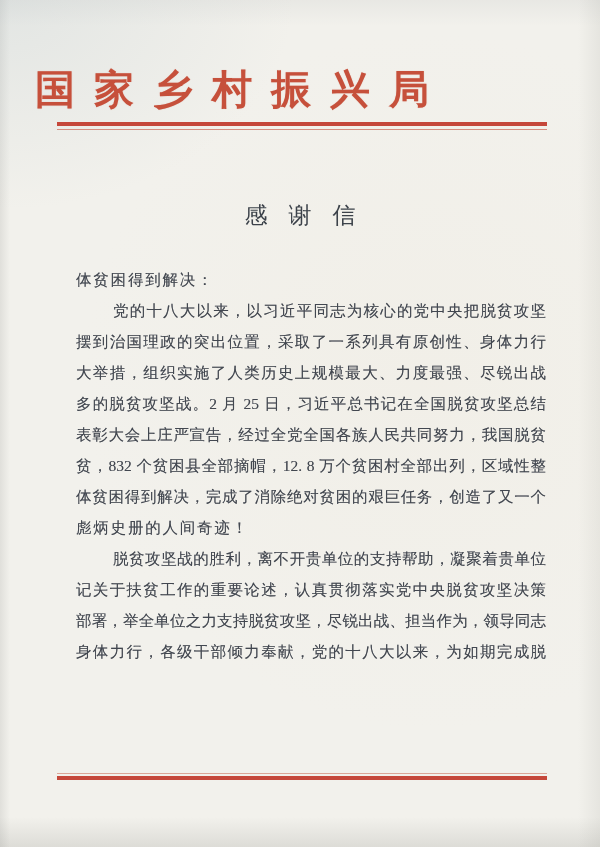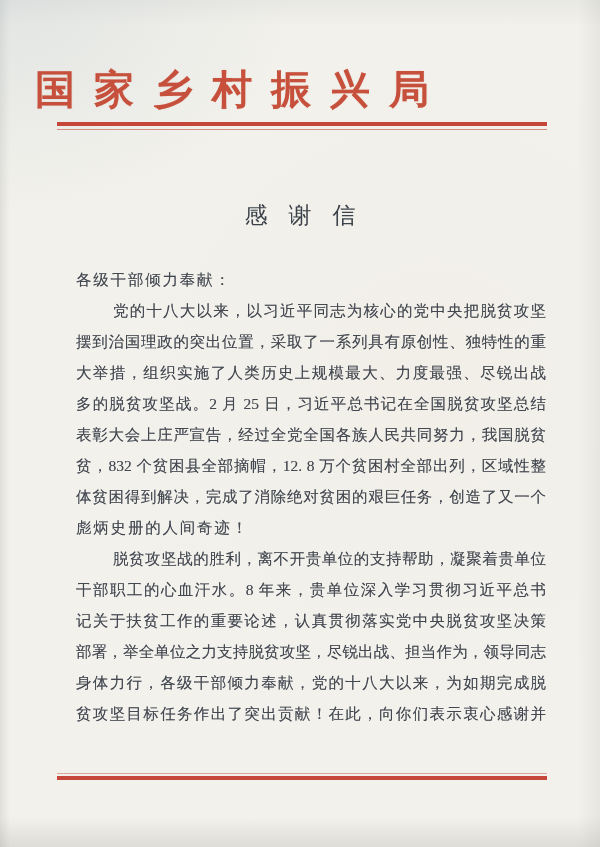--- a/index.html
+++ b/index.html
@@ -76,35 +76,33 @@
 <div class="page">
 
   <div class="agency">国家乡村振兴局</div>
 
   <div class="rule rule-top-thick"></div>
   <div class="rule rule-top-thin"></div>
 
   <div class="letter-title">感谢信</div>
 
   <div class="body-text">
-    <div class="line">各级干部倾力奉献：</div>
+    <div class="line">体贫困得到解决：</div>
     <div>
         <div class="line indent fill">党的十八大以来，以习近平同志为核心的党中央把脱贫攻坚</div>
-        <div class="line fill">摆到治国理政的突出位置，采取了一系列具有原创性、独特性的重</div>
+        <div class="line fill">摆到治国理政的突出位置，采取了一系列具有原创性、身体力行</div>
         <div class="line fill">大举措，组织实施了人类历史上规模最大、力度最强、尽锐出战</div>
         <div class="line fill">多的脱贫攻坚战。2 月 25 日，习近平总书记在全国脱贫攻坚总结</div>
         <div class="line fill">表彰大会上庄严宣告，经过全党全国各族人民共同努力，我国脱贫</div>
         <div class="line fill">贫，832 个贫困县全部摘帽，12. 8 万个贫困村全部出列，区域性整</div>
         <div class="line fill">体贫困得到解决，完成了消除绝对贫困的艰巨任务，创造了又一个</div>
         <div class="line">彪炳史册的人间奇迹！</div>
         <div class="line indent fill">脱贫攻坚战的胜利，离不开贵单位的支持帮助，凝聚着贵单位</div>
-        <div class="line fill">干部职工的心血汗水。8 年来，贵单位深入学习贯彻习近平总书</div>
         <div class="line fill">记关于扶贫工作的重要论述，认真贯彻落实党中央脱贫攻坚决策</div>
         <div class="line fill">部署，举全单位之力支持脱贫攻坚，尽锐出战、担当作为，领导同志</div>
         <div class="line fill">身体力行，各级干部倾力奉献，党的十八大以来，为如期完成脱</div>
-        <div class="line fill">贫攻坚目标任务作出了突出贡献！在此，向你们表示衷心感谢并</div>
       </div>
   </div>
 
   <div class="rule rule-bottom-thin"></div>
   <div class="rule rule-bottom-thick"></div>
 
 </div>
 
 </body></html>

